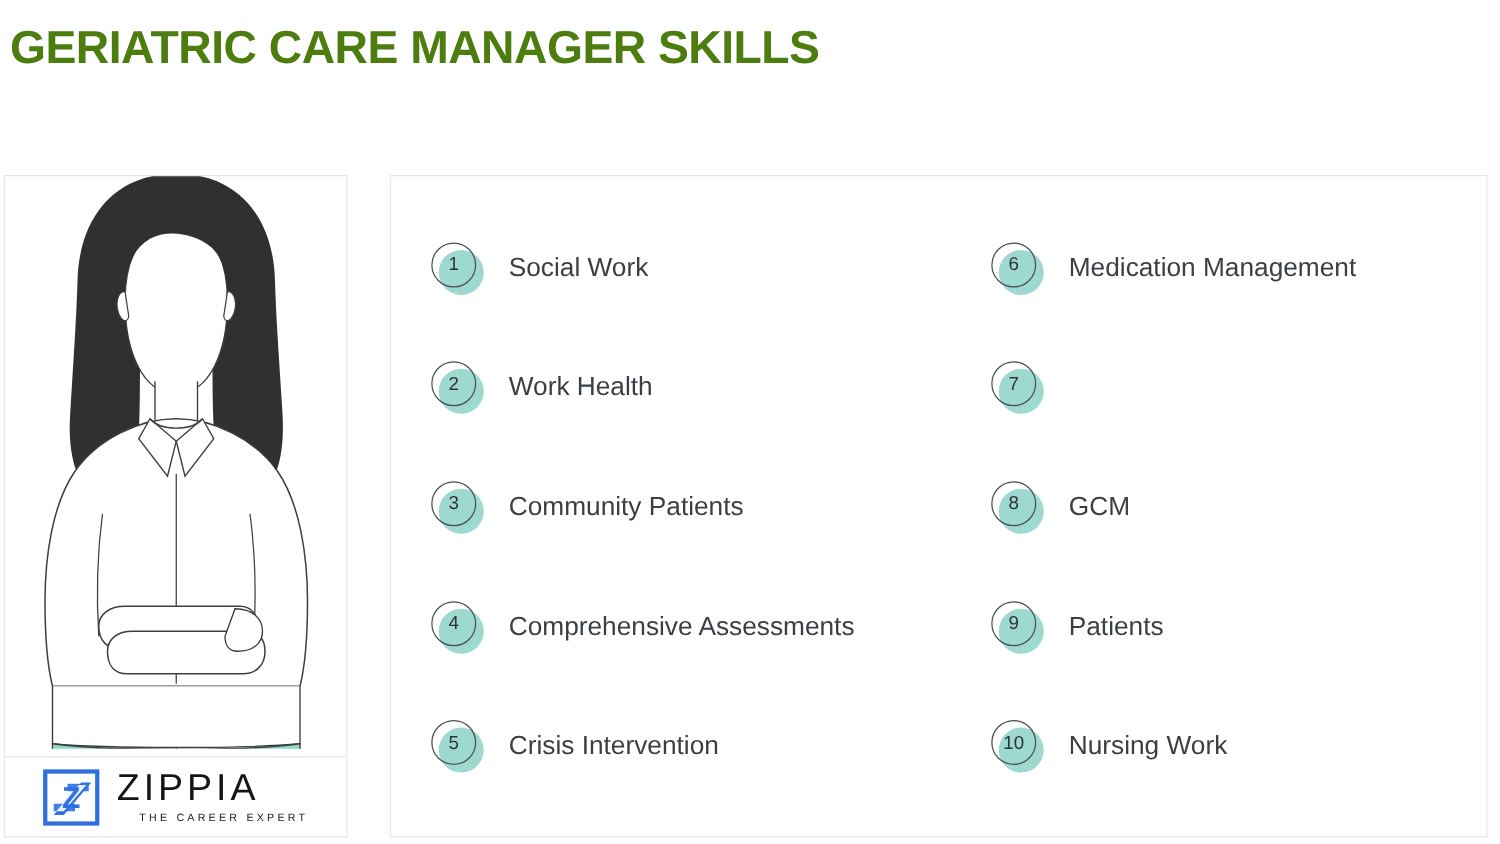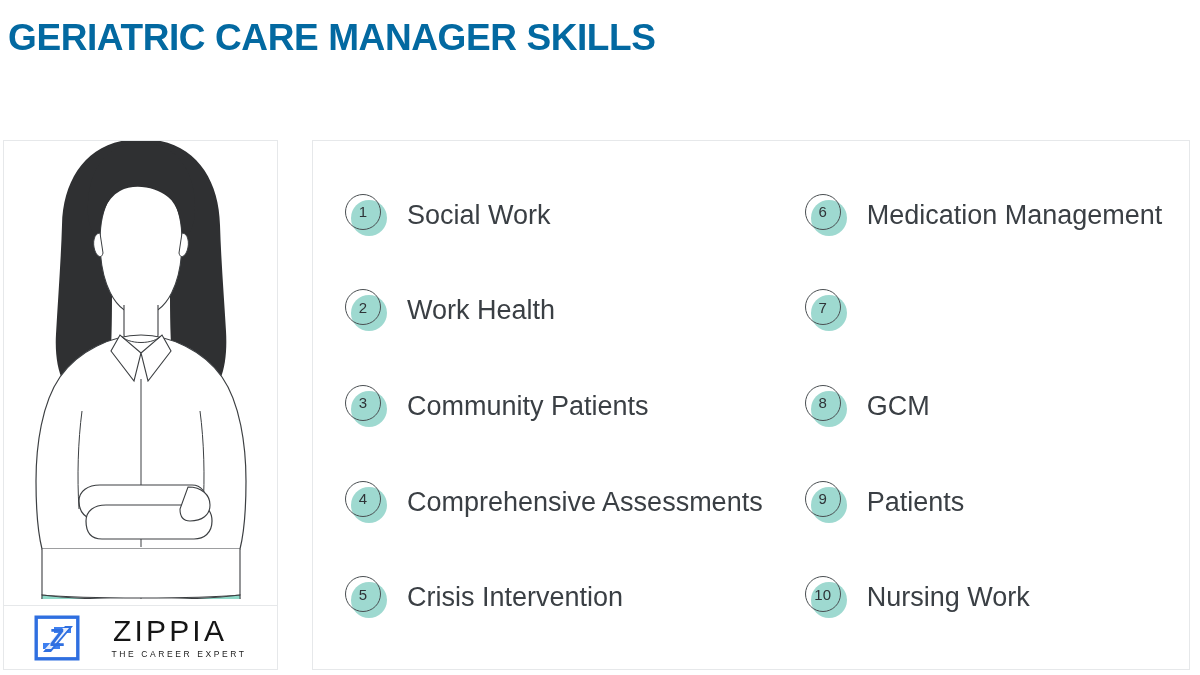--- a/index.html
+++ b/index.html
@@ -18,21 +18,21 @@
   }
 
   
   .page-title {
     position: absolute;
     left: 8px;
     top: 16px;
     font-size: 37px;
     font-weight: bold;
     letter-spacing: -0.4px;
-    color: #0369a1;
+    color: #4d7c0f;
     line-height: 44px;
     white-space: nowrap;
   }
 
   
   .illustration-card {
     position: absolute;
     left: 3px;
     top: 140px;
     width: 275px;
@@ -79,21 +79,20 @@
   }
   .logo-mark {
     width: 46px;
     height: 46px;
     flex: 0 0 auto;
   }
   .logo-words {
     display: flex;
     flex-direction: column;
     justify-content: center;
-    align-items: center;
   }
   .logo-name {
     font-size: 30px;
     font-weight: 400;
     letter-spacing: 3.2px;
     color: #151515;
     line-height: 30px;
   }
   .logo-tagline {
     font-size: 8.5px;
@@ -171,21 +170,21 @@
     width: 36px;
     height: 36px;
     display: flex;
     align-items: center;
     justify-content: center;
     font-size: 15px;
     color: #2f3438;
     line-height: 1;
   }
   .skill-label {
-    font-size: 27px;
+    font-size: 21px;
     color: #3a3f44;
     line-height: 26px;
     white-space: nowrap;
   }
 </style>
 </head>
 <body>
 
 <div class="page-title">GERIATRIC CARE MANAGER SKILLS</div>
 

